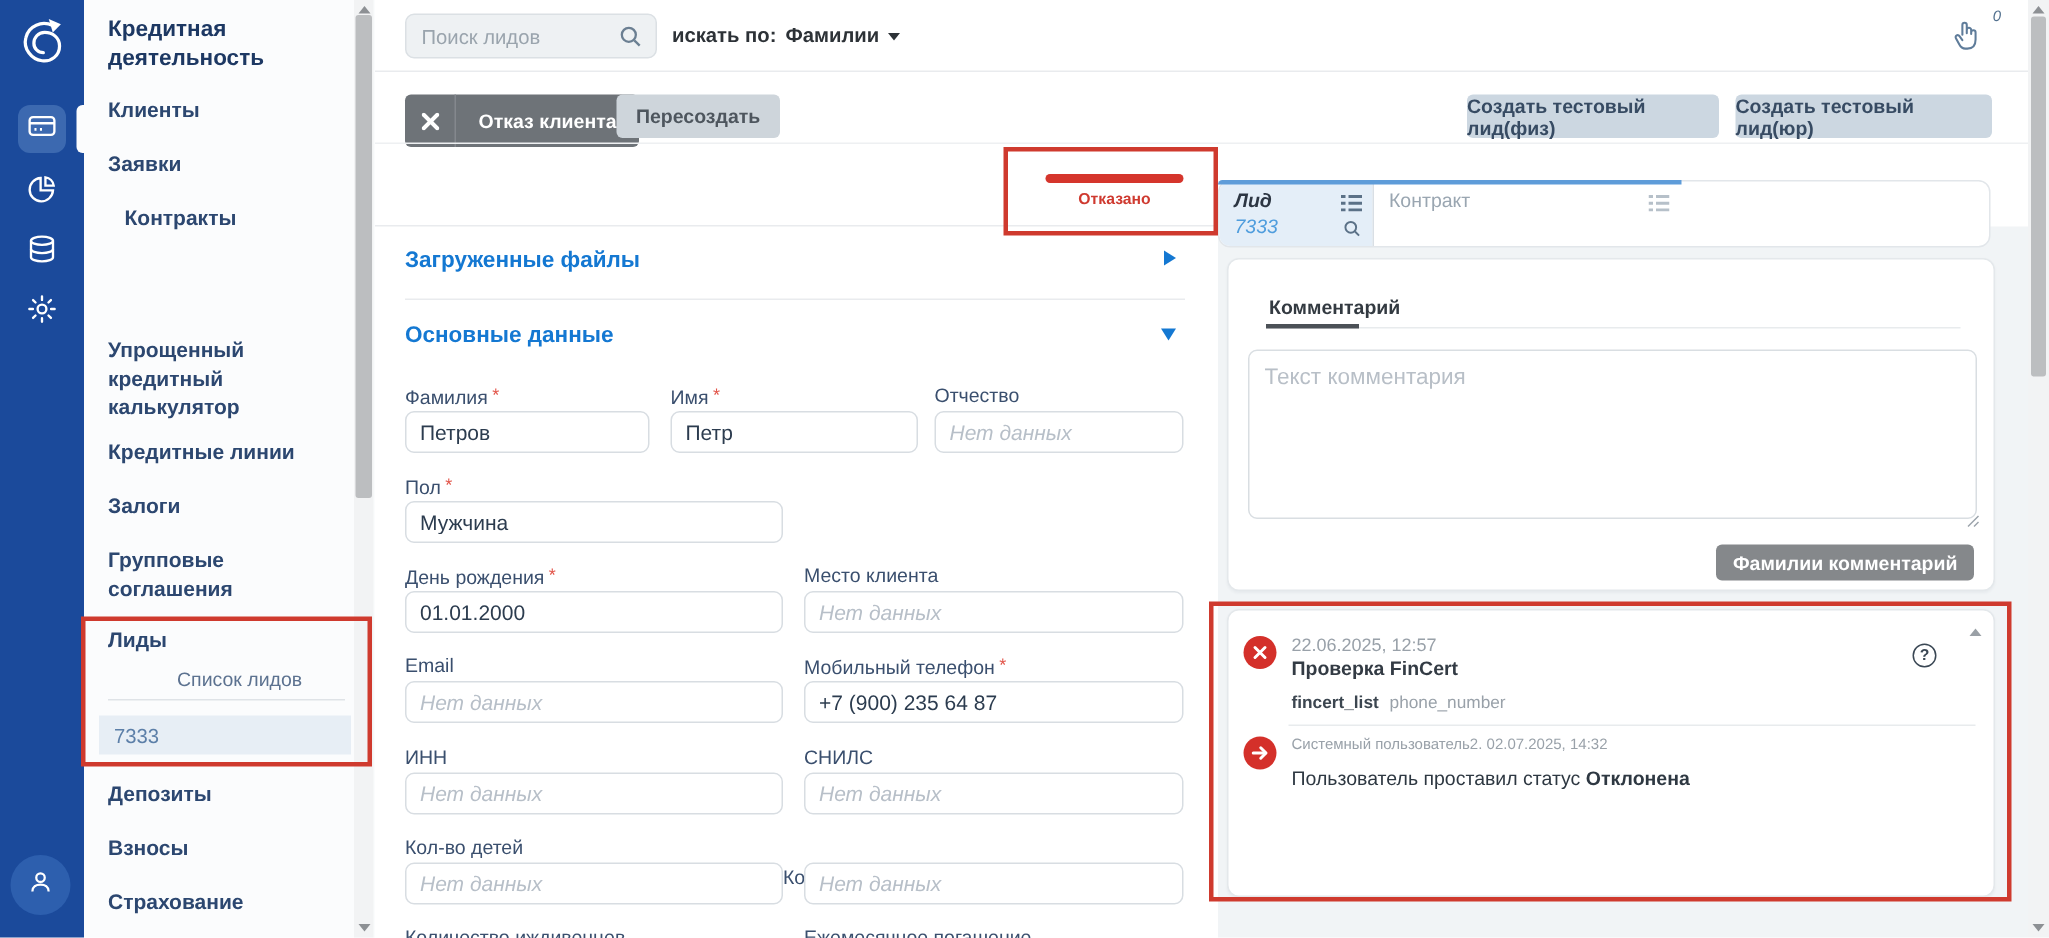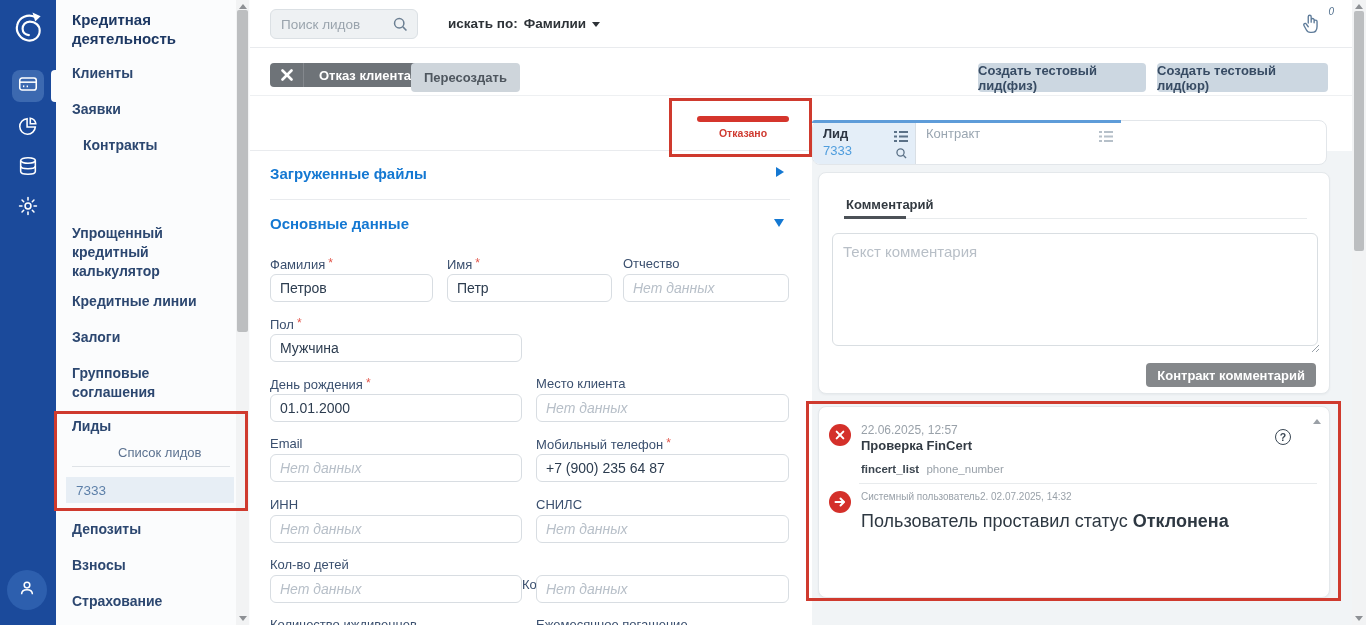--- a/index.html
+++ b/index.html
@@ -28,32 +28,32 @@
   .sb-arrow { position:absolute; width:0; height:0; left:50%; transform:translateX(-50%); }
   .sb-up { top:4px; border-left:4px solid transparent; border-right:4px solid transparent; border-bottom:5px solid #8d9094; }
   .sb-down { bottom:4px; border-left:4px solid transparent; border-right:4px solid transparent; border-top:5px solid #8d9094; }
 
   
   #main { position:absolute; left:250px; top:0; width:1102px; height:625px; background:#fff; }
   .hline { position:absolute; background:#e9ebee; height:1px; }
   .right-bg { position:absolute; left:562px; top:151px; width:540px; height:474px; background:#f1f4f6; }
 
   
-  .search-box { position:absolute; left:20px; top:9px; width:148px; height:30px; background:#eef1f3; border:1px solid #dbe0e4; border-radius:6px; }
+  .search-box { position:absolute; left:20px; top:9px; width:168px; height:30px; background:#eef1f3; border:1px solid #dbe0e4; border-radius:6px; }
   .search-box input { position:absolute; left:0; top:0; width:134px; height:28px; border:none; background:transparent; outline:none; padding:0 10px; font-family:"Liberation Sans",sans-serif; font-size:13.5px; color:#3a4552; }
   .search-box input::placeholder { color:#9aa4ad; opacity:1; }
   .search-icon { position:absolute; right:8px; top:6px; }
   .searchby { position:absolute; left:198px; top:16px; font-size:13.5px; font-weight:600; color:#2d3237; cursor:pointer; display:flex; align-items:center; gap:6px; }
   .caret { width:0; height:0; border-left:4.5px solid transparent; border-right:4.5px solid transparent; border-top:5px solid #2d3237; margin-top:2px; }
   .notif { position:absolute; left:1050px; top:12px; width:34px; height:26px; cursor:pointer; }
   .notif-count { position:absolute; right:0; top:-6px; font-size:10px; font-style:italic; color:#53718f; }
 
   
   .btn { display:flex; align-items:center; justify-content:center; border-radius:4px; font-size:13px; font-weight:600; cursor:pointer; }
-  .btn-decline { position:absolute; left:20px; top:63px; height:24px; background:#6e7378; color:#fff; border-radius:4px; display:flex; }
+  .btn-decline { position:absolute; left:20px; top:63px; height:35px; background:#6e7378; color:#fff; border-radius:4px; display:flex; }
   .btn-decline .xseg { width:33px; display:flex; align-items:center; justify-content:center; }
   .btn-decline .lseg { padding:0 15px; display:flex; align-items:center; border-left:1px solid #84888d; font-size:13px; font-weight:600; }
   .btn-recreate { position:absolute; left:161px; top:63px; height:29px; padding:0 13px; background:#ced5db; color:#4e565e; }
   .btn-create-fiz { position:absolute; left:728px; top:63px; width:168px; height:29px; background:#ccd7e1; color:#374b63; }
   .btn-create-jur { position:absolute; left:907px; top:63px; width:171px; height:29px; background:#ccd7e1; color:#374b63; }
 
   
   .status-bar { position:absolute; left:447px; top:116px; width:92px; height:6px; border-radius:3px; background:#d5352c; }
   .status-label { position:absolute; left:432px; top:127px; width:122px; text-align:center; font-size:10.5px; font-weight:700; color:#cf3a30; }
 
@@ -89,21 +89,21 @@
   .btn-comment { position:absolute; right:13px; top:190px; height:24px; padding:0 11px; background:#85888b; color:#fff; border-radius:4px; font-size:13px; }
 
   
   .feed-circle { position:absolute; left:10px; width:22px; height:22px; border-radius:50%; background:#d4302a; display:flex; align-items:center; justify-content:center; }
   .feed-date { position:absolute; left:42px; font-size:12px; color:#99a1a9; }
   .feed-title { position:absolute; left:42px; font-size:13px; font-weight:700; color:#333b44; }
   .feed-tag { position:absolute; left:42px; font-size:11.5px; }
   .feed-tag b { color:#3c4650; font-weight:700; }
   .feed-tag span { color:#99a1a9; }
   .feed-divider { position:absolute; left:40px; top:76px; width:458px; height:1px; background:#e8ebed; }
-  .feed-text { position:absolute; left:42px; font-size:18px; color:#2e3842; }
+  .feed-text { position:absolute; left:42px; font-size:13px; color:#2e3842; }
   .help-ic { position:absolute; right:38px; top:22px; width:16px; height:16px; border:1.5px solid #3a4754; border-radius:50%; font-size:10.5px; font-weight:700; color:#3a4754; display:flex; align-items:center; justify-content:center; cursor:pointer; }
   .feed-up { position:absolute; right:8px; top:12px; width:0; height:0; border-left:4px solid transparent; border-right:4px solid transparent; border-bottom:5px solid #9aa0a6; }
 </style>
 </head>
 <body>
 
 <div id="iconbar">
   <div class="abs" style="left:10px; top:8px;">
     <svg width="36" height="38" viewBox="0 0 40 40">
       <path d="M28 9 c-8 -4 -18 0 -20 9 c-2 8 4 16 12 17 c7 1 13 -4 13 -11 c0 -6 -5 -10 -11 -10 c-5 0 -8 4 -8 8 c0 4 3 7 7 7" fill="none" stroke="#fff" stroke-width="2.4" stroke-linecap="round"></path>
@@ -229,21 +229,21 @@
   <div class="btn btn-create-fiz">Создать тестовый лид(физ)</div>
   <div class="btn btn-create-jur">Создать тестовый лид(юр)</div>
   <div class="hline" style="left:0; top:95px; width:1102px; background:#eef0f2;"></div>
 
   <div class="status-bar"></div>
   <div class="status-label">Отказано</div>
   <div class="hline" style="left:0; top:150px; width:562px;"></div>
 
   <div class="etab-topline"></div>
   <div class="tabstrip">
-    <div class="etab" style="width:102px; background:#e4eef8;">
+    <div class="etab" style="width:102px; background:#e4eef8;font-style:italic;">
       <span class="t1">Лид</span>
       <span class="t2" style="color:#4f9ddd;">7333</span>
       <span class="list-ic">
         <svg width="14" height="11" viewBox="0 0 14 11" fill="#5b7187">
             <rect y="0" width="3" height="2"></rect>
             <rect x="5" y="0" width="9" height="2"></rect>
             <rect y="4.5" width="3" height="2"></rect>
             <rect x="5" y="4.5" width="9" height="2"></rect>
             <rect y="9" width="3" height="2"></rect>
             <rect x="5" y="9" width="9" height="2"></rect>
@@ -314,21 +314,21 @@
     <div class="ctab">Комментарий</div>
     <div class="ctab-line"></div>
     <div class="ctab-underline"></div>
     <textarea class="comment-ta" placeholder="Текст комментария" style=""></textarea>
     <span class="resize-glyph">
       <svg width="9" height="9" viewBox="0 0 9 9" stroke="#9aa2aa" stroke-width="1">
           <line x1="1" y1="8" x2="8" y2="1"></line>
           <line x1="5" y1="8" x2="8" y2="5"></line>
         </svg>
     </span>
-    <div class="btn btn-comment">Контракт комментарий</div>
+    <div class="btn btn-comment">Фамилии комментарий</div>
   </div>
 
   <div class="card" style="left:568px; top:406px; width:512px; height:192px;">
     <div class="feed-circle" style="top:17px;">
       <svg width="10" height="10" viewBox="0 0 12 12" stroke="#fff" stroke-width="2.4" stroke-linecap="round">
           <line x1="2" y1="2" x2="10" y2="10"></line>
           <line x1="10" y1="2" x2="2" y2="10"></line>
         </svg>
     </div>
     <div class="feed-date" style="top:16px;">22.06.2025, 12:57</div>

